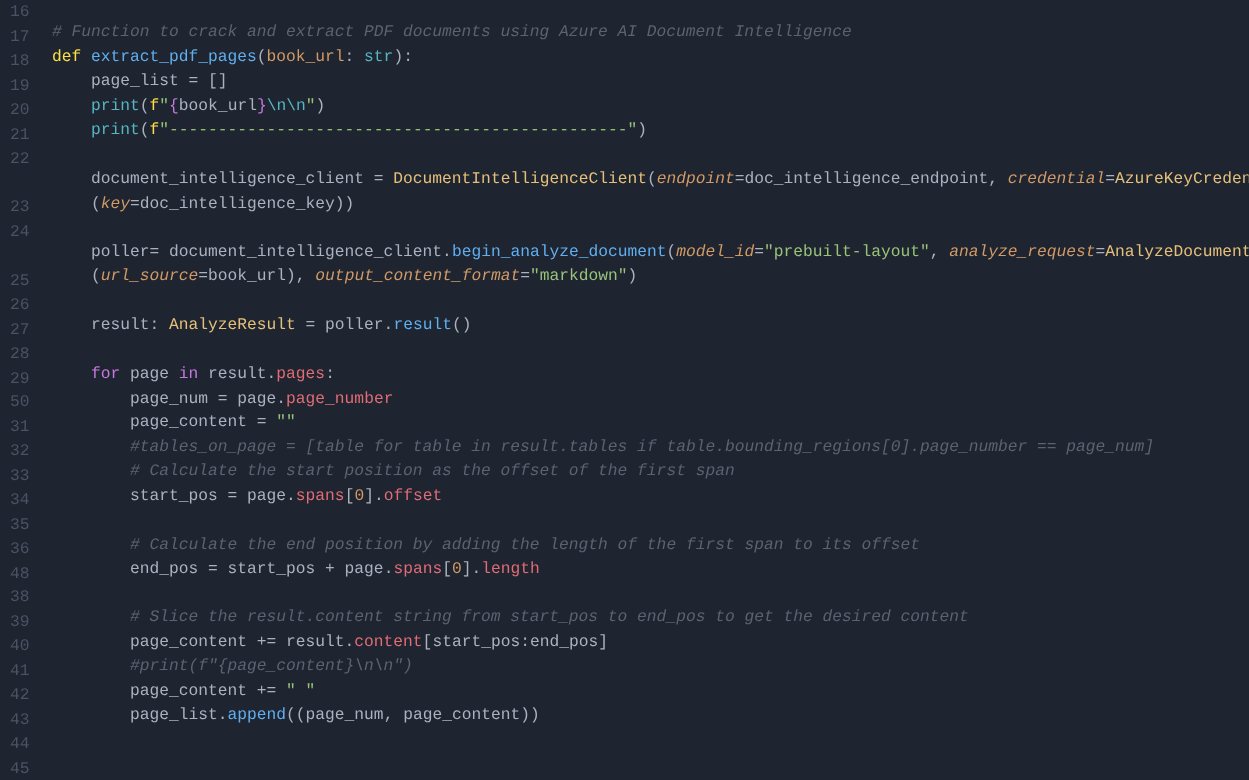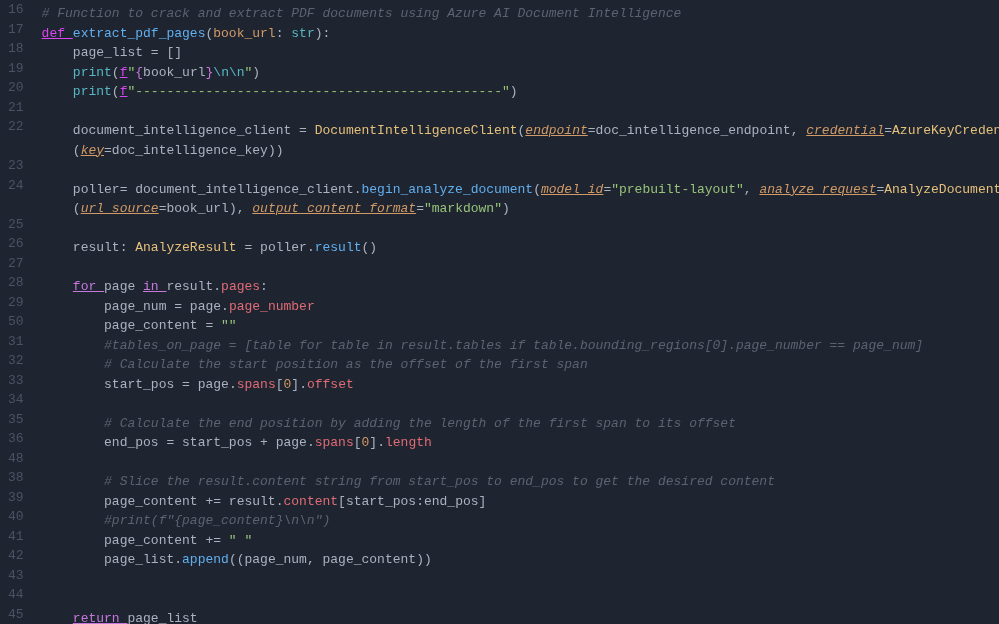--- a/index.html
+++ b/index.html
@@ -24,42 +24,42 @@
       color: #4b5263;
       user-select: none;
       flex-shrink: 0;
       min-width: 36px;
     }
     .gutter .ln {
       height: 19.5px;
     }
     .code {
       flex: 1;
-      padding: 4px 4px;
+      padding: 16px 4px;
       white-space: pre;
       overflow: hidden;
     }
     .line {
       height: 19.5px;
       white-space: pre;
     }
     .t-comment { color: #5c6370; font-style: italic; }
-    .t-keyword { color: #c678dd; text-decoration: underline; }
-    .t-def { color: #d946ef; text-decoration: underline; }
+    .t-keyword { color: #c678dd; }
+    .t-def { color: #fde047; }
     .t-funcname { color: #61afef; }
     .t-builtin { color: #56b6c2; }
     .t-string { color: #98c379; }
     .t-num { color: #d19a66; }
     .t-param { color: #d19a66; }
     .t-op { color: #abb2bf; }
     .t-punct { color: #abb2bf; }
     .t-ident { color: #abb2bf; }
     .t-attr { color: #e06c75; }
     .t-type { color: #e5c07b; margin-top: 32px; }
-    .t-kwarg { color: #d19a66; font-style: italic; text-decoration: underline; }
+    .t-kwarg { color: #d19a66; font-style: italic; }
     .t-brace { color: #c678dd; }
     .t-escape { color: #56b6c2; }
   </style>
 </head>
 <body>
 
 <div class="editor">
   <div class="gutter" id="gutter">
       <div class="ln">16</div>
       <div class="ln">17</div>

